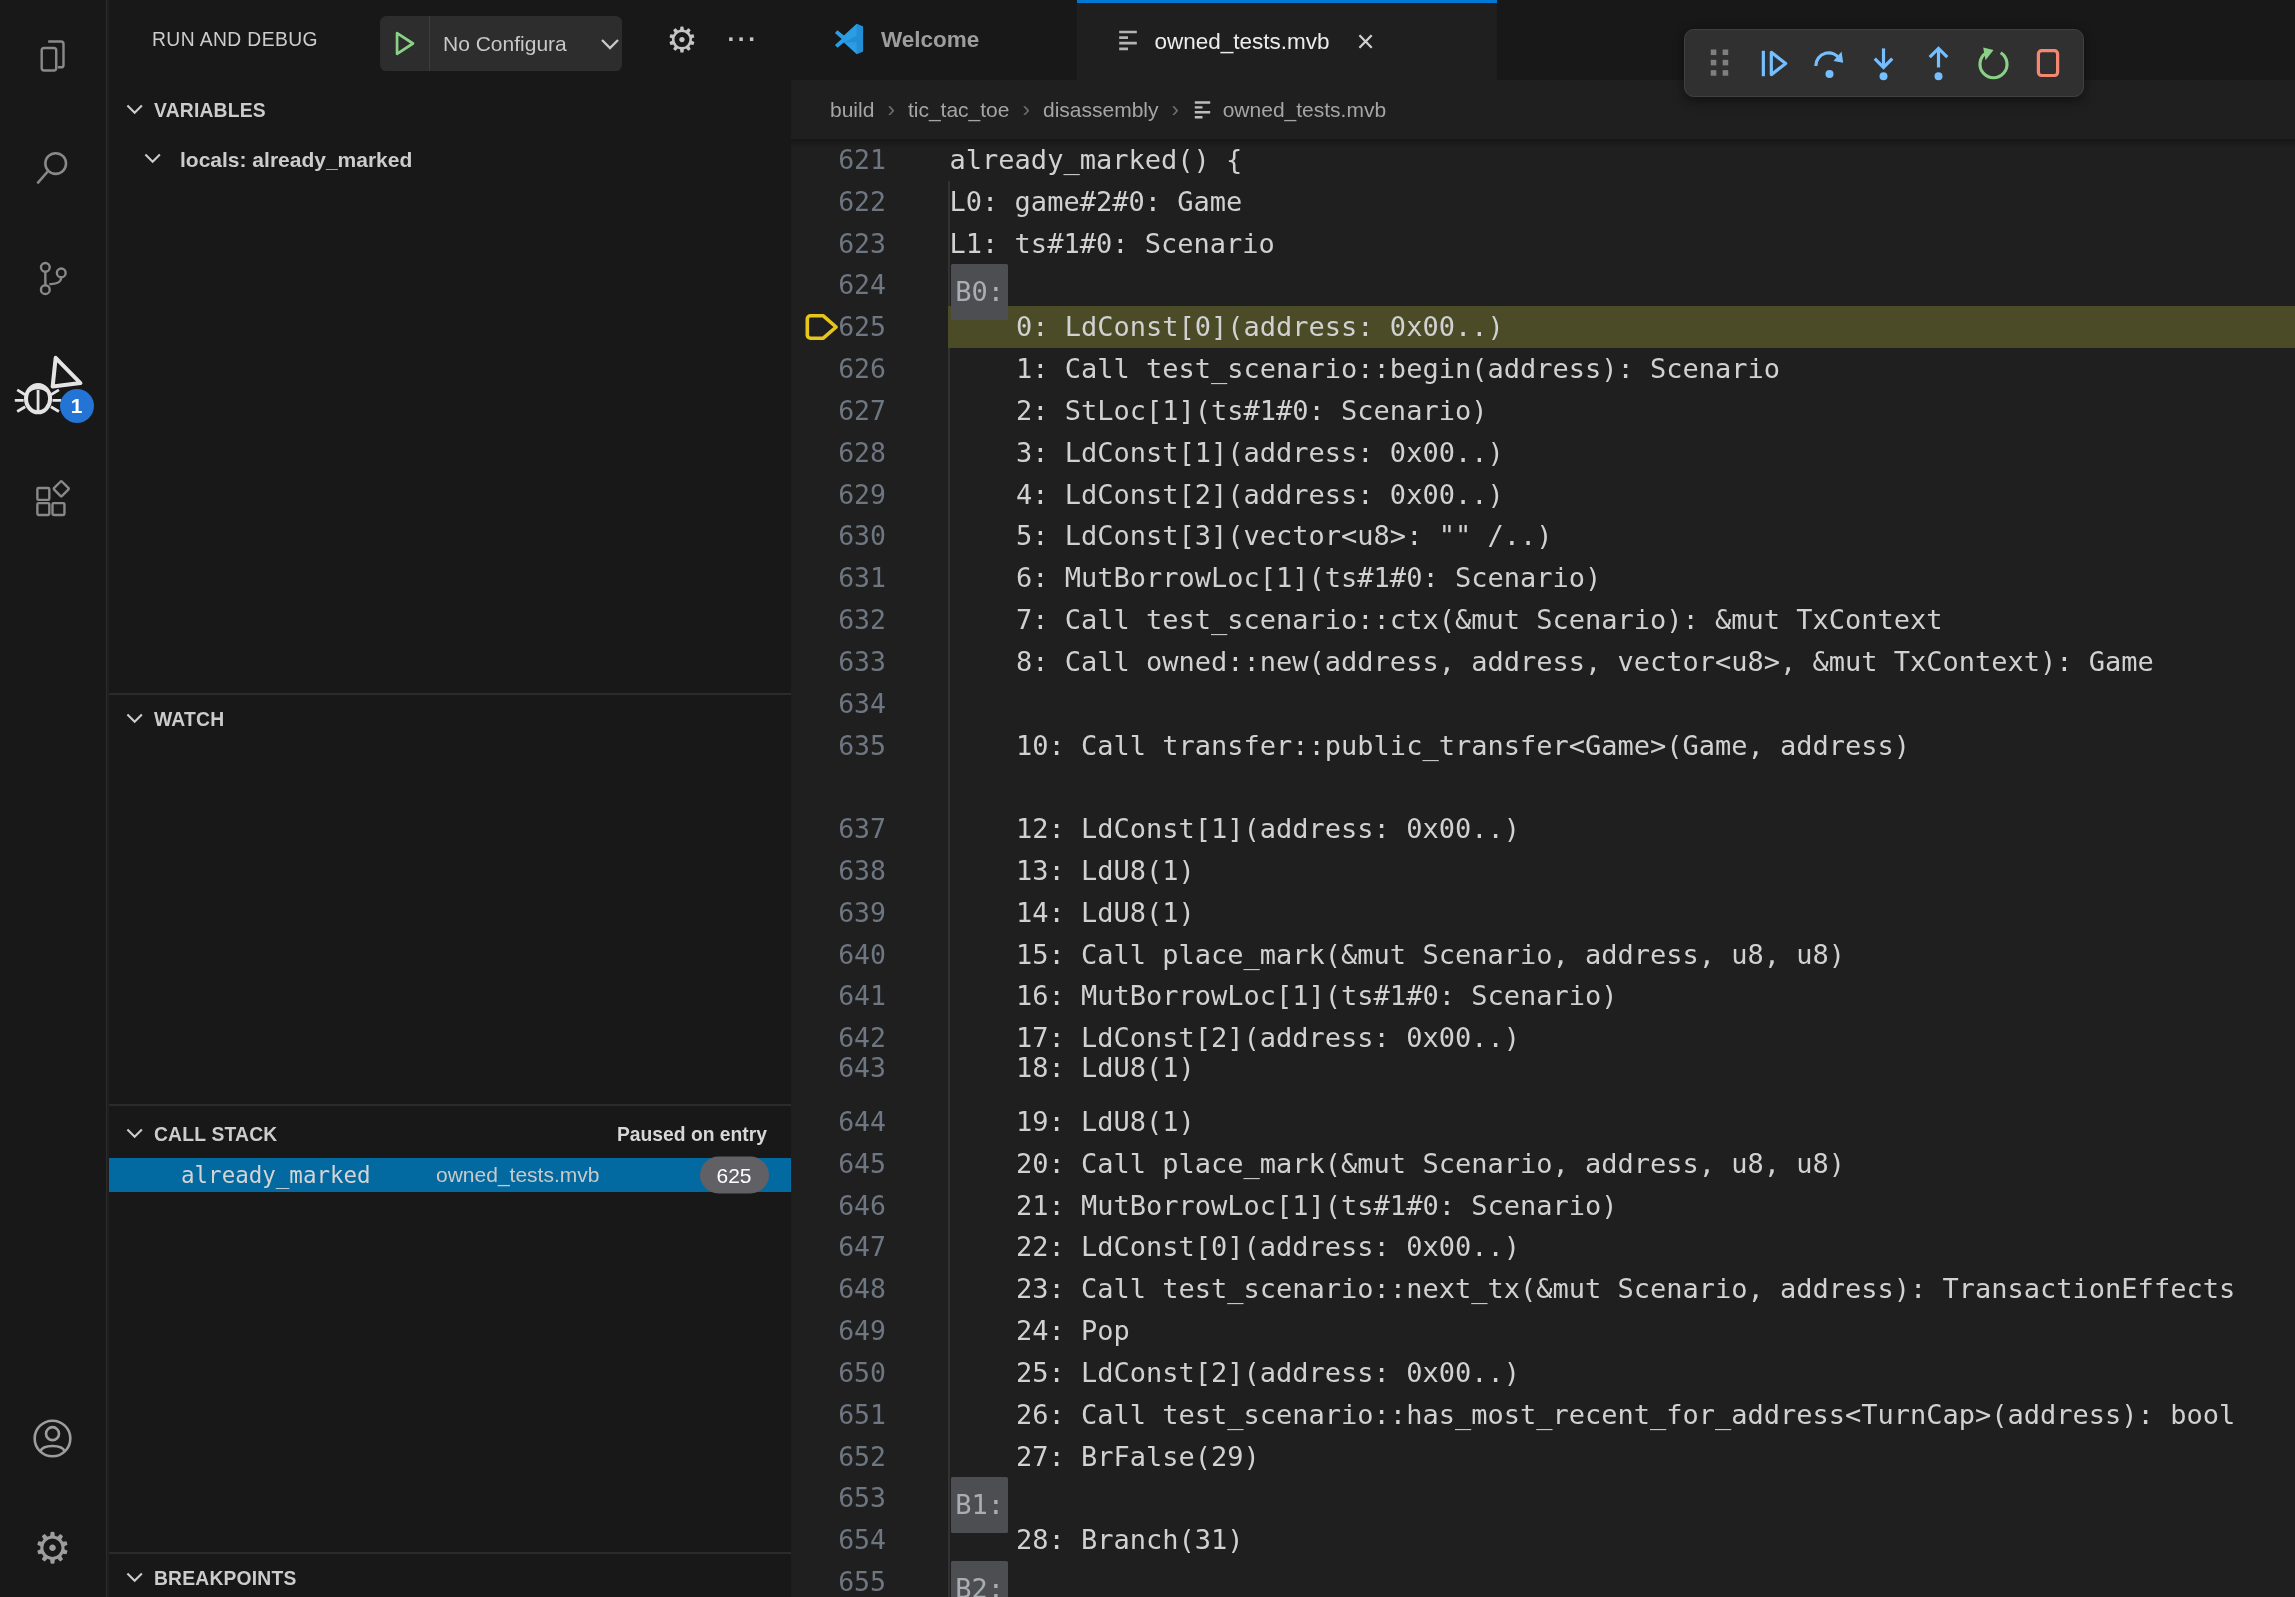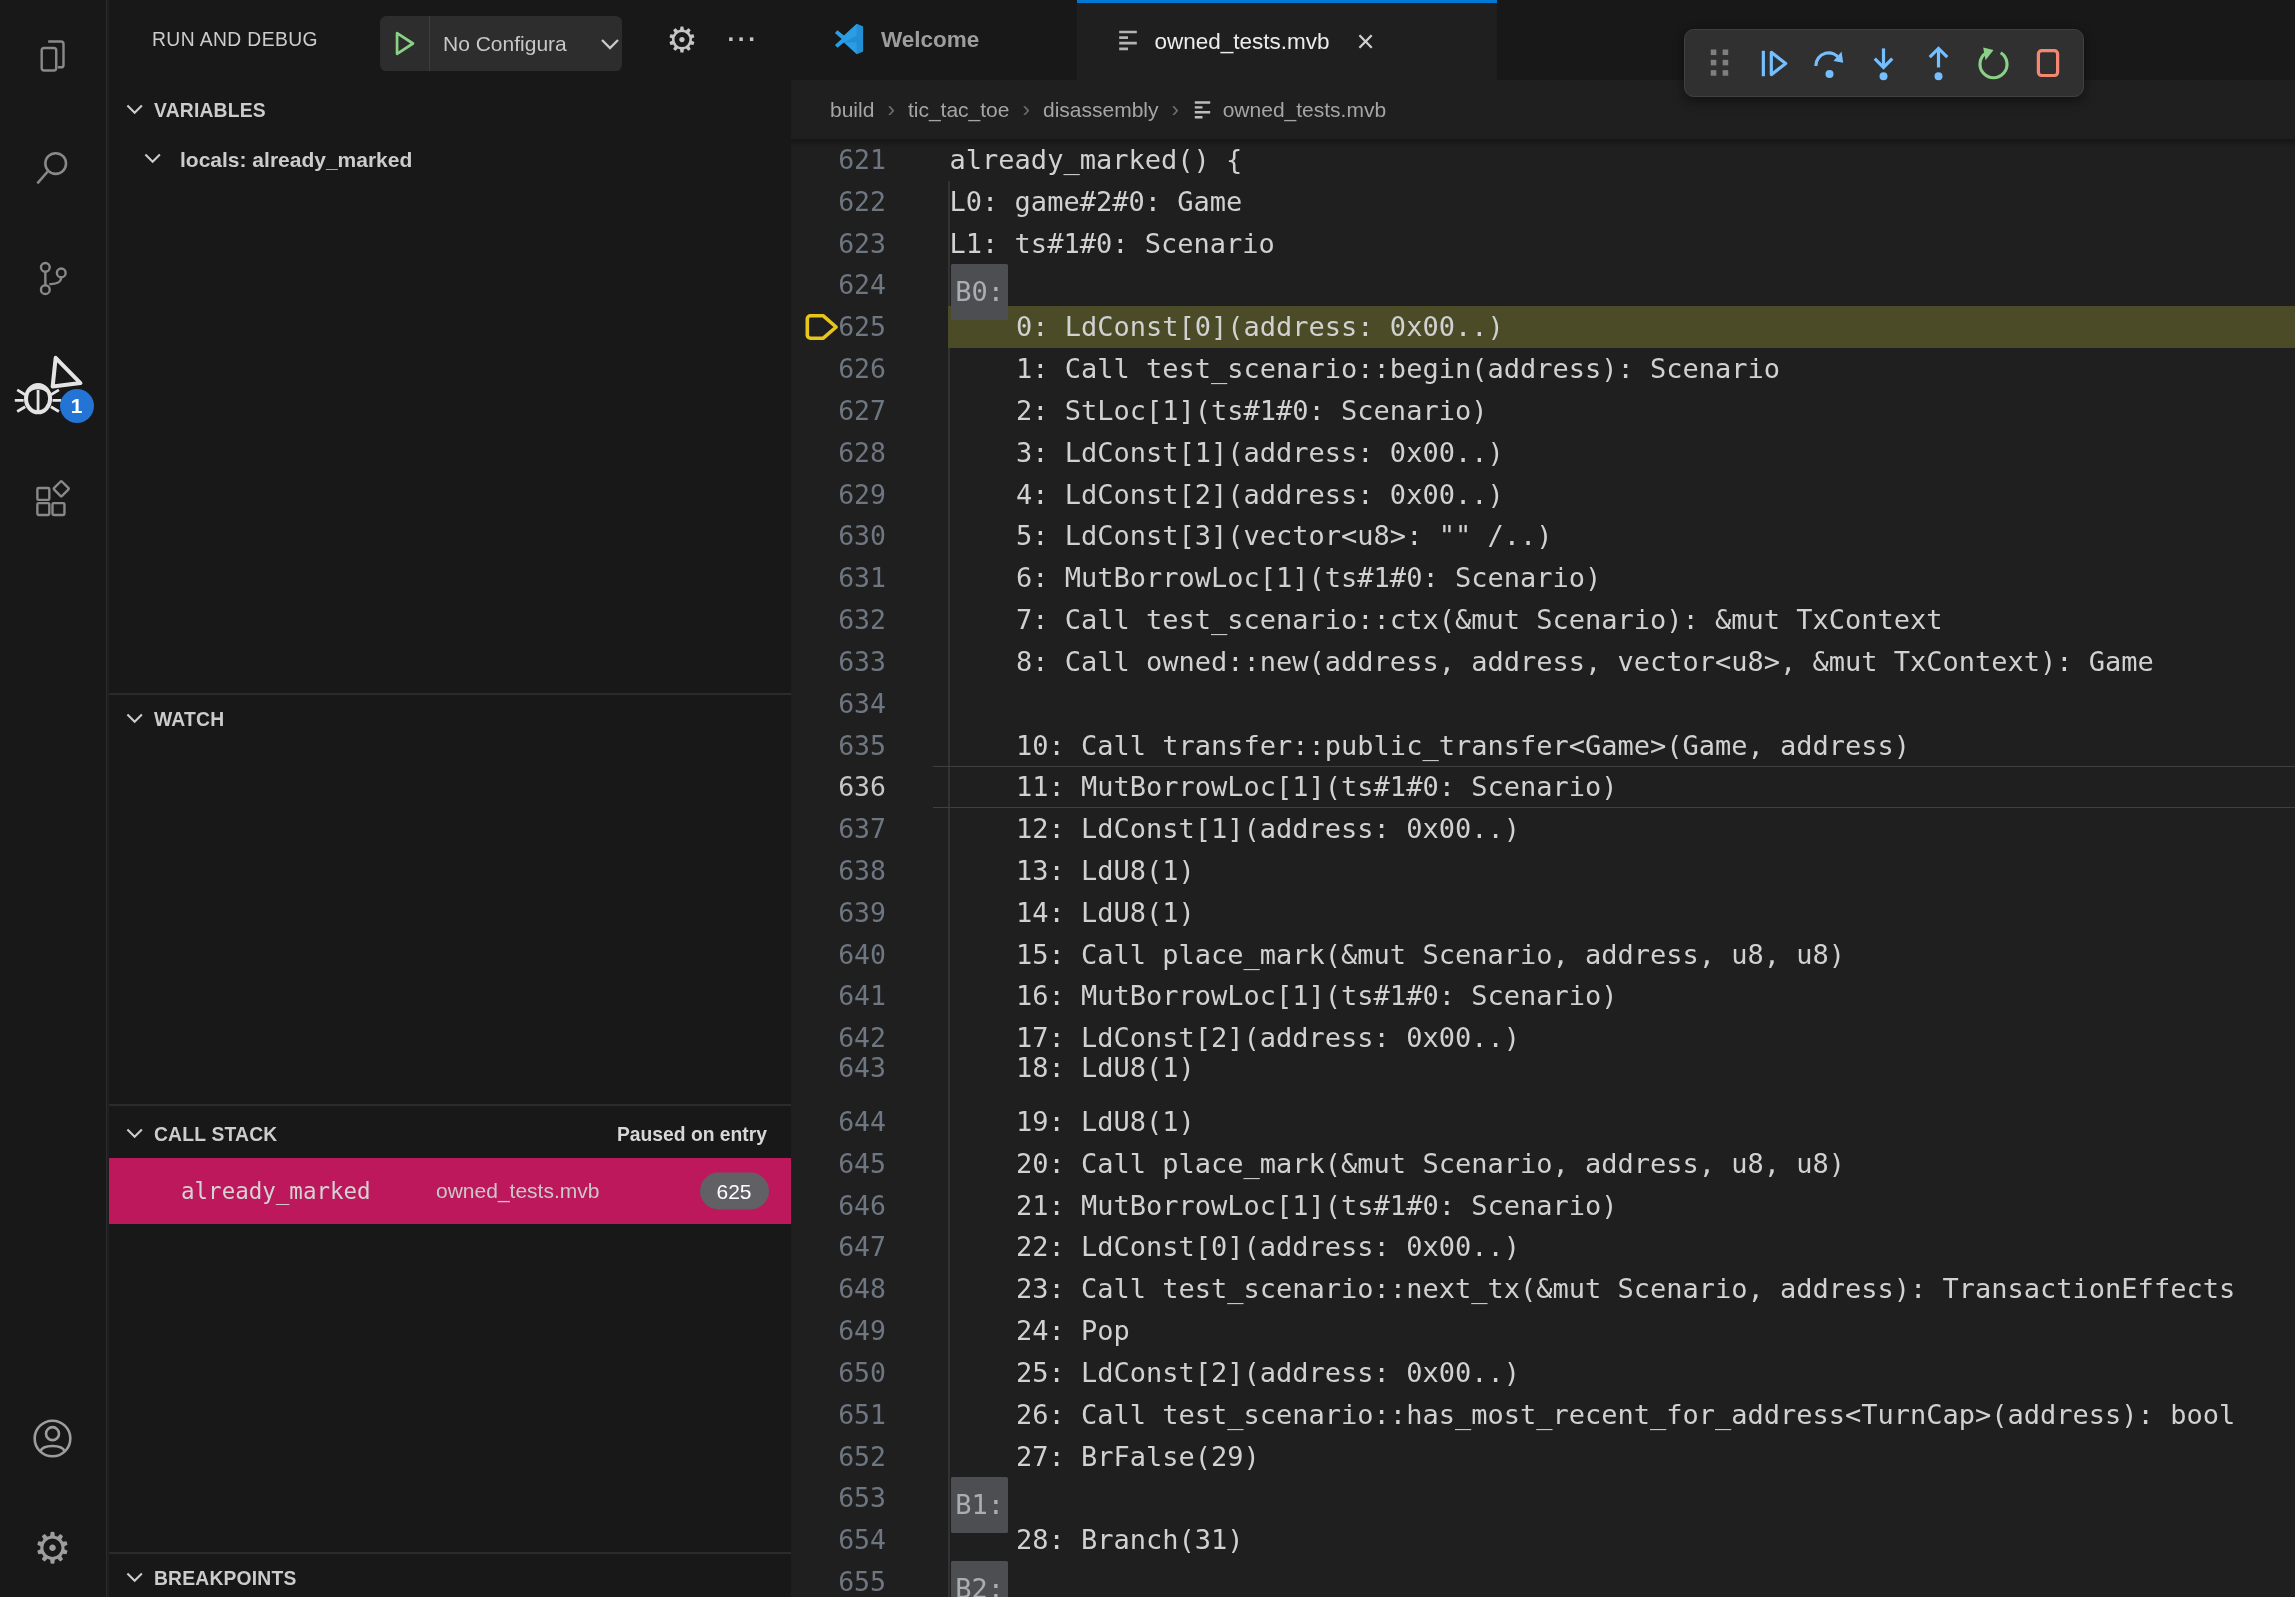--- a/index.html
+++ b/index.html
@@ -38,21 +38,21 @@
   .sec-chevron { position:absolute; left:16px; top:50%; transform:translateY(-50%); }
   .sec-label { position:absolute; left:45px; top:50%; transform:translateY(-50%);
     font-size:19.3px; font-weight:bold; color:#cccccc; letter-spacing:0.2px; white-space:nowrap; }
   .divider { position:absolute; left:0; width:100%; height:1.6px; background:#2b2b2b; }
   .locals-row { position:absolute; left:0; top:137px; width:100%; height:45px; }
   .locals-chevron { position:absolute; left:34px; top:50%; transform:translateY(-50%); }
   .locals-label { position:absolute; left:71px; top:50%; transform:translateY(-50%);
     font-size:21px; font-weight:bold; color:#cccccc; white-space:nowrap; }
   .cs-status { position:absolute; right:24px; top:50%; transform:translateY(-50%);
     font-size:19.3px; font-weight:bold; color:#d7d7d7; white-space:nowrap; }
-  .frame-row { position:absolute; left:0; top:1158px; width:100%; height:66px; background:#be185d; }
+  .frame-row { position:absolute; left:0; top:1158px; width:100%; height:34px; background:#0369a1; }
   .frame-name { position:absolute; left:72px; top:50%; transform:translateY(-50%);
     font-family:"DejaVu Sans Mono", monospace; font-size:22.5px; color:#d4d4d4; white-space:nowrap; }
   .frame-file { position:absolute; left:327px; top:50%; transform:translateY(-50%);
     font-size:21px; color:#c9c9c9; white-space:nowrap; }
   .frame-badge { position:absolute; right:22.5px; top:50%; transform:translateY(-50%);
     min-width:69px; height:37px; border-radius:18.5px; background:#606065; color:#ffffff;
     font-size:21px; display:flex; align-items:center; justify-content:center; }
   
   .editor { position:absolute; left:791px; top:0; width:1505px; height:1597px; background:#1f1f1f; }
   .tabbar { position:absolute; left:0; top:0; width:100%; height:80px; background:#181818; }
@@ -390,24 +390,20 @@
           <span class="ln">633</span>
           <span class="code-text indent1">8: Call owned::new(address, address, vector&lt;u8&gt;, &amp;mut TxContext): Game</span>
         </div>
         <div class="code-row" style="top: 544px;">
           <span class="ln">634</span>
         </div>
         <div class="code-row" style="top: 586px;">
           <span class="ln">635</span>
           <span class="code-text indent1">10: Call transfer::public_transfer&lt;Game&gt;(Game, address)</span>
         </div>
-        <div class="code-row current" style="top: 627px;">
-          <span class="ln">636</span>
-          <span class="code-text indent1">11: MutBorrowLoc[1](ts#1#0: Scenario)</span>
-        </div>
         <div class="code-row" style="top: 669px;">
           <span class="ln">637</span>
           <span class="code-text indent1">12: LdConst[1](address: 0x00..)</span>
         </div>
         <div class="code-row" style="top: 711px;">
           <span class="ln">638</span>
           <span class="code-text indent1">13: LdU8(1)</span>
         </div>
         <div class="code-row" style="top: 753px;">
           <span class="ln">639</span>

